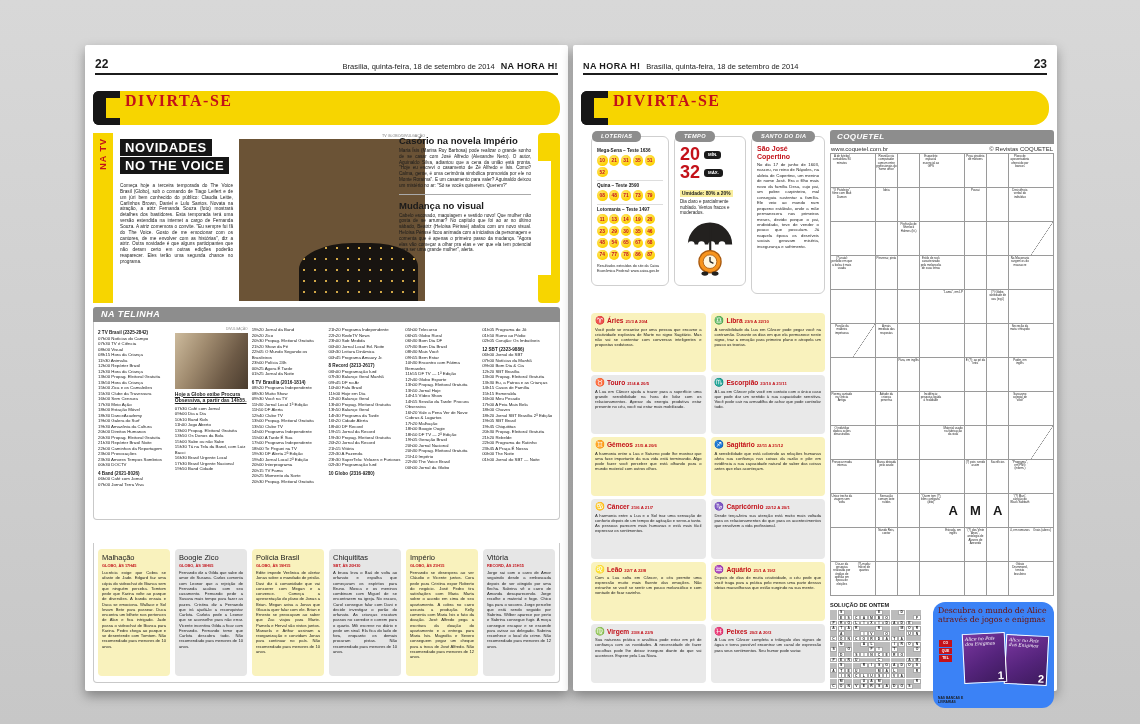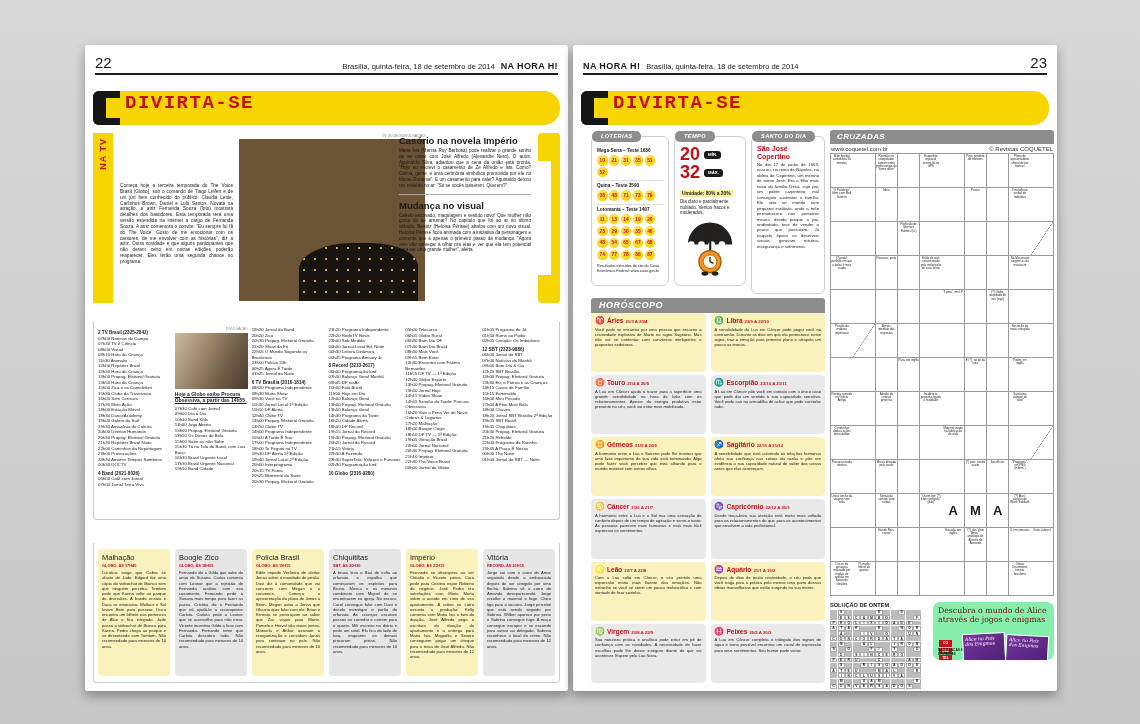--- a/index.html
+++ b/index.html
@@ -4,30 +4,30 @@
 <style>
   html,body{margin:0;padding:0;}
   body{width:1140px;height:724px;overflow:hidden;background:#cfcfcf;font-family:"Liberation Sans",sans-serif;color:#1a1a1a;}
   .canvas{position:relative;width:1140px;height:724px;background:linear-gradient(#d8d8d8,#c7c7c7);}
   .page{position:absolute;top:45px;height:646px;background:#fff;box-shadow:0 5px 12px rgba(0,0,0,.35);border-radius:2px;}
   .page-left{left:85px;width:483px;}
   .page-right{left:573px;width:484px;}
 
   
   .pg-header{position:absolute;left:10px;right:10px;top:8px;height:22px;border-bottom:2px solid #1c1c1c;display:flex;align-items:flex-end;justify-content:space-between;padding-bottom:2px;box-sizing:border-box;}
-  .pg-num{font-weight:normal;font-size:15px;}
+  .pg-num{font-weight:bold;font-size:12px;}
   .pg-date{font-size:7.5px;color:#222;}
   .mast{font-weight:bold;font-size:9px;letter-spacing:.4px;}
   .hdr-group{display:flex;align-items:flex-end;gap:6px;}
 
   
   .banner{position:absolute;left:8px;right:8px;top:46px;height:34px;}
   .banner-bg{position:absolute;left:13px;right:0;top:0;bottom:0;background:#f7d500;border-radius:2px 16px 16px 2px;}
   .bracket{position:absolute;left:0;top:0;width:27px;height:34px;border-left:13px solid #161616;border-top:7px solid #161616;border-bottom:7px solid #161616;border-radius:6px 0 0 6px;box-sizing:border-box;}
-  .banner-text{position:absolute;left:32px;top:1px;font-family:Liberation Mono, monospace;font-weight:bold;font-size:19px;color:#c31119;letter-spacing:1.5px;}
+  .banner-text{position:absolute;left:32px;top:1px;font-family:Liberation Serif, serif;font-weight:bold;font-size:16px;color:#c31119;letter-spacing:1.5px;}
 
   
   .natv{position:absolute;left:8px;right:8px;top:88px;height:170px;}
   .natv-strip{position:absolute;left:0;top:0;width:20px;height:100%;background:#f7d500;}
   .natv-strip span{display:block;margin:5px auto 0;writing-mode:vertical-rl;transform:rotate(180deg);color:#c31119;font-weight:bold;font-size:9px;letter-spacing:1px;}
   .natv-head{position:absolute;left:27px;top:6px;}
   .hl{display:table;background:#161616;color:#fff;font-weight:bold;font-size:13px;padding:1px 5px;letter-spacing:.5px;}
   .hl2{margin-top:1px;}
   .natv-body{position:absolute;left:27px;top:50px;width:113px;font-size:4.7px;line-height:5.85px;margin:0;text-align:justify;}
   .pc1{position:absolute;left:146px;top:1px;width:186px;text-align:right;font-size:3.6px;color:#777;}
@@ -108,21 +108,21 @@
   .h-name{color:#c31119;font-weight:bold;font-size:6.6px;}
   .h-dates{color:#c31119;font-weight:bold;font-size:4.3px;}
   .h-text{font-size:4.15px;line-height:5.1px;margin-top:1.5px;text-align:justify;}
 
   
   .solucao{position:absolute;left:257px;top:557px;width:97px;}
   .sol-title{font-weight:bold;font-size:5.6px;margin-bottom:2px;}
   .sol-grid{display:grid;grid-template-columns:repeat(12,7.2px);grid-auto-rows:4.9px;gap:0.4px;}
   .sc{background:#fff;border:0.3px solid #aaa;font-size:3.4px;font-weight:bold;display:flex;align-items:center;justify-content:center;box-sizing:border-box;}
   .sblk{background:#bcbcbc;border:none;}
-  .ad{position:absolute;left:360px;top:557px;width:121px;height:58px;background:#86efac;border-radius:7px;padding:5px;box-sizing:border-box;overflow:hidden;}
+  .ad{position:absolute;left:360px;top:557px;width:121px;height:106px;background:#3b82f6;border-radius:12px;padding:5px;box-sizing:border-box;overflow:hidden;}
   .ad-title{font-family:"DejaVu Serif",serif;font-size:7.8px;line-height:8.8px;color:#6e1208;}
   .book{position:absolute;width:43px;height:50px;background:linear-gradient(150deg,#7b37a0 0,#55247c 55%,#3c1a5c 100%);border:1px solid #fff;color:#fff;box-sizing:border-box;}
   .b1{left:30px;top:31px;transform:rotate(-3deg);z-index:2;}
   .b2{left:72px;top:33px;transform:rotate(3deg);}
   .book-title{font-family:"DejaVu Serif",serif;font-style:italic;font-size:4.6px;line-height:5.2px;padding:2px 2px 0;}
   .book-num{position:absolute;right:2px;bottom:0;font-size:11px;font-weight:bold;}
   .ad-logo{position:absolute;left:6px;top:38px;width:13px;}
   .logo-block{background:#c31119;color:#fff;font-size:3.4px;font-weight:bold;text-align:center;height:6.5px;line-height:6.5px;margin-bottom:1px;}
   .ad-note{position:absolute;left:5px;bottom:4px;width:26px;font-size:3.3px;font-weight:bold;line-height:4.1px;color:#1a1a1a;}
 </style>
@@ -141,32 +141,37 @@
     </div>
     <div class="banner">
       <div class="banner-bg"></div>
       <div class="bracket"></div>
       <span class="banner-text">DIVIRTA-SE</span>
     </div>
     <div class="natv">
       <div class="natv-strip">
           <span>NA TV</span>
         </div>
+      <div class="natv-head">
+        <span class="hl">NOVIDADES</span>
+        <span class="hl hl2">NO THE VOICE</span>
+      </div>
       <p class="natv-body">Começa hoje a terceira temporada do The Voice Brasil (Globo), sob o comando de Tiago Leifert e de um júri bem conhecido do público: Claudia Leitte, Carlinhos Brown, Daniel e Lulu Santos. Novata na atração, a atriz Fernanda Souza (foto) mostrará detalhes dos bastidores. Esta temporada terá uma versão estendida na internet a cargo de Fernanda Souza. A atriz comemora o convite. "Eu sempre fui fã do The Voice. Gosto de me emocionar com os cantores, de me envolver com as histórias", diz a atriz. Outra novidade é que alguns participantes que não deram certo em outras edições poderão reaparecer. Eles terão uma segunda chance no programa.</p>
       <div class="pc1">TV GLOBO/DIVULGAÇÃO</div>
       <div class="photo-main"></div>
       <div class="natv-right">
         <h3>Casório na novela Império</h3>
         <p>Maria Ísis (Marina Ruy Barbosa) pode realizar o grande sonho de se casar com José Alfredo (Alexandre Nero). O autor, Aguinaldo Silva, adiantou que a cena da união está pronta. "Hoje eu escrevi o casamento de Zé Alfredo e Ísis. Como? Calma, gente, é uma cerimônia simbólica promovida por ele no Monte Roraima". E um casamento para valer? Aguinaldo deixou um mistério no ar: "Só se vocês quiserem. Querem?"</p>
         <hr>
         <h3>Mudança no visual</h3>
         <p>Cabelo escovado, maquiagem e vestido novo! Que mulher não gosta de se arrumar? No capítulo que foi ao ar no último sábado, Beatriz (Heloísa Périssé) abafou com um novo visual. Heloísa Périssé ficou animada com a iniciativa da personagem e comenta que é apenas o primeiro passo da mudança. "Agora elas vão começar a olhar pra elas e ver que ela tem potencial para ser uma grande mulher", alerta.</p>
       </div>
       <div class="ybracket"></div>
     </div>
+    <div class="bar bar-telinha">NA TELINHA</div>
     <div class="listings" id="tv-columns">
         <div class="tvcol">
           <div class="tv-title">2 TV Brasil (2325-2842)</div>
           <div class="tv-item">07h00 Notícias do Campo</div>
           <div class="tv-item">07h30 TV é Ciência</div>
           <div class="tv-item">08h00 Visual</div>
           <div class="tv-item">08h15 Hora da Criança</div>
           <div class="tv-item">11h30 Animalia</div>
           <div class="tv-item">12h00 Repórter Brasil</div>
           <div class="tv-item">12h30 Hora da Criança</div>
@@ -438,21 +443,21 @@
       </svg>
     </div>
 
     <div class="box santo">
       <div class="tab">SANTO DO DIA</div>
       <div class="santo-title">São José Copertino</div>
       <div class="santo-body">No dia 17 de junho de 1603, nasceu, no reino de Nápoles, na aldeia de Copertino, um menino de nome José. Era o filho mais novo da família Desa, cujo pai, um pobre carpinteiro, mal conseguia sustentar a família. Ele veio ao mundo num pequeno estábulo, onde a mãe permanecera nos primeiros meses, devido porque o pai, endividado, teve de vender o pouco que possuíam. Já naquela época os desníveis sociais geravam miséria, insegurança e sofrimento.</div>
     </div>
 
     <div class="cruzadas">
-      <div class="bar-cruzadas">CRUZADAS</div>
+      <div class="bar-cruzadas">COQUETEL</div>
       <div class="xmeta">
         <span>www.coquetel.com.br</span>
         <span>© Revistas COQUETEL</span>
       </div>
       <div class="xgrid" id="xword">
           <div class="xc xclue">A de futebol contabiliza 90 minutos</div>
           <div class="xc"></div>
           <div class="xc xclue">Reunião via computador comum entre profissionais do "home office"</div>
           <div class="xc"></div>
           <div class="xc xclue">Esqueleto espacial essencial ao GPS</div>
@@ -577,21 +582,20 @@
           <div class="xc"></div>
           <div class="xc"></div>
           <div class="xc"></div>
           <div class="xc"></div>
           <div class="xc"></div>
           <div class="xc xclue">Otávio Drummond, tenista brasileiro</div>
           <div class="xc"></div>
         </div>
     </div>
 
-    <div class="bar bar-horoscopo">HORÓSCOPO</div>
     <div class="horoscopo" id="horoscope-grid">
         <div class="hsign yellow">
           <div class="h-head">
             <span class="h-glyph">♈</span>
             <span class="h-name">Áries</span>
             <span class="h-dates">21/3 A 20/4</span>
           </div>
           <div class="h-text">Você pode se encantar por uma pessoa que encarne a criatividade explosiva de Marte no signo Sagitário. Mas não vai se contentar com conversas inteligentes e propostas sedutoras.</div>
         </div>
         <div class="hsign yellow">

